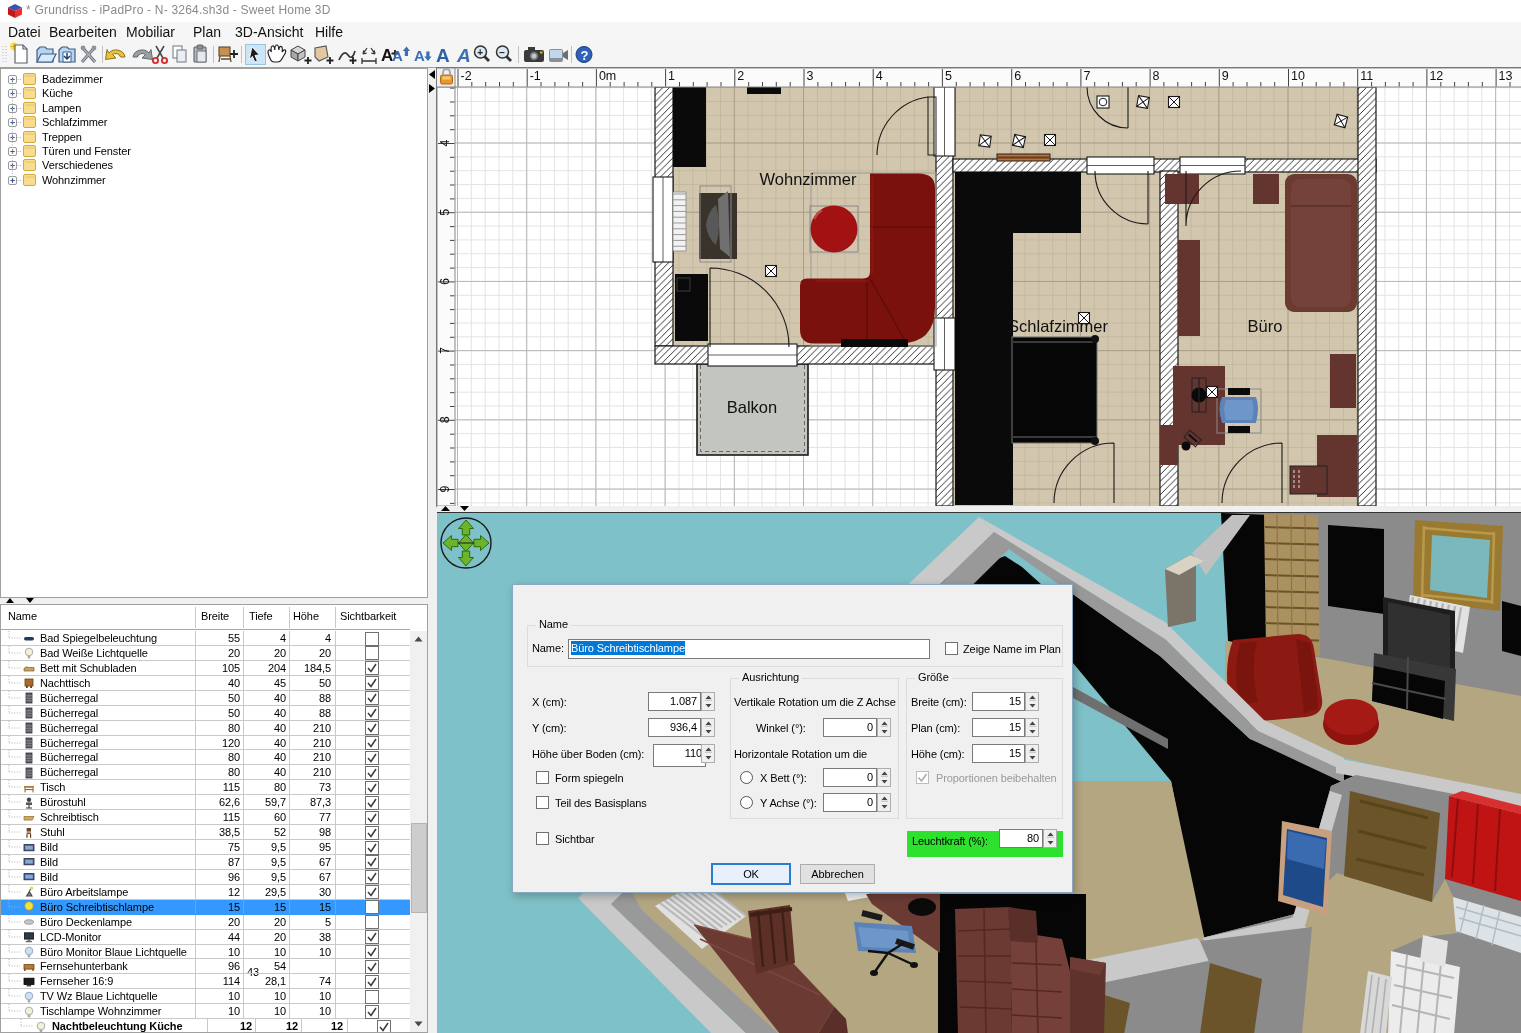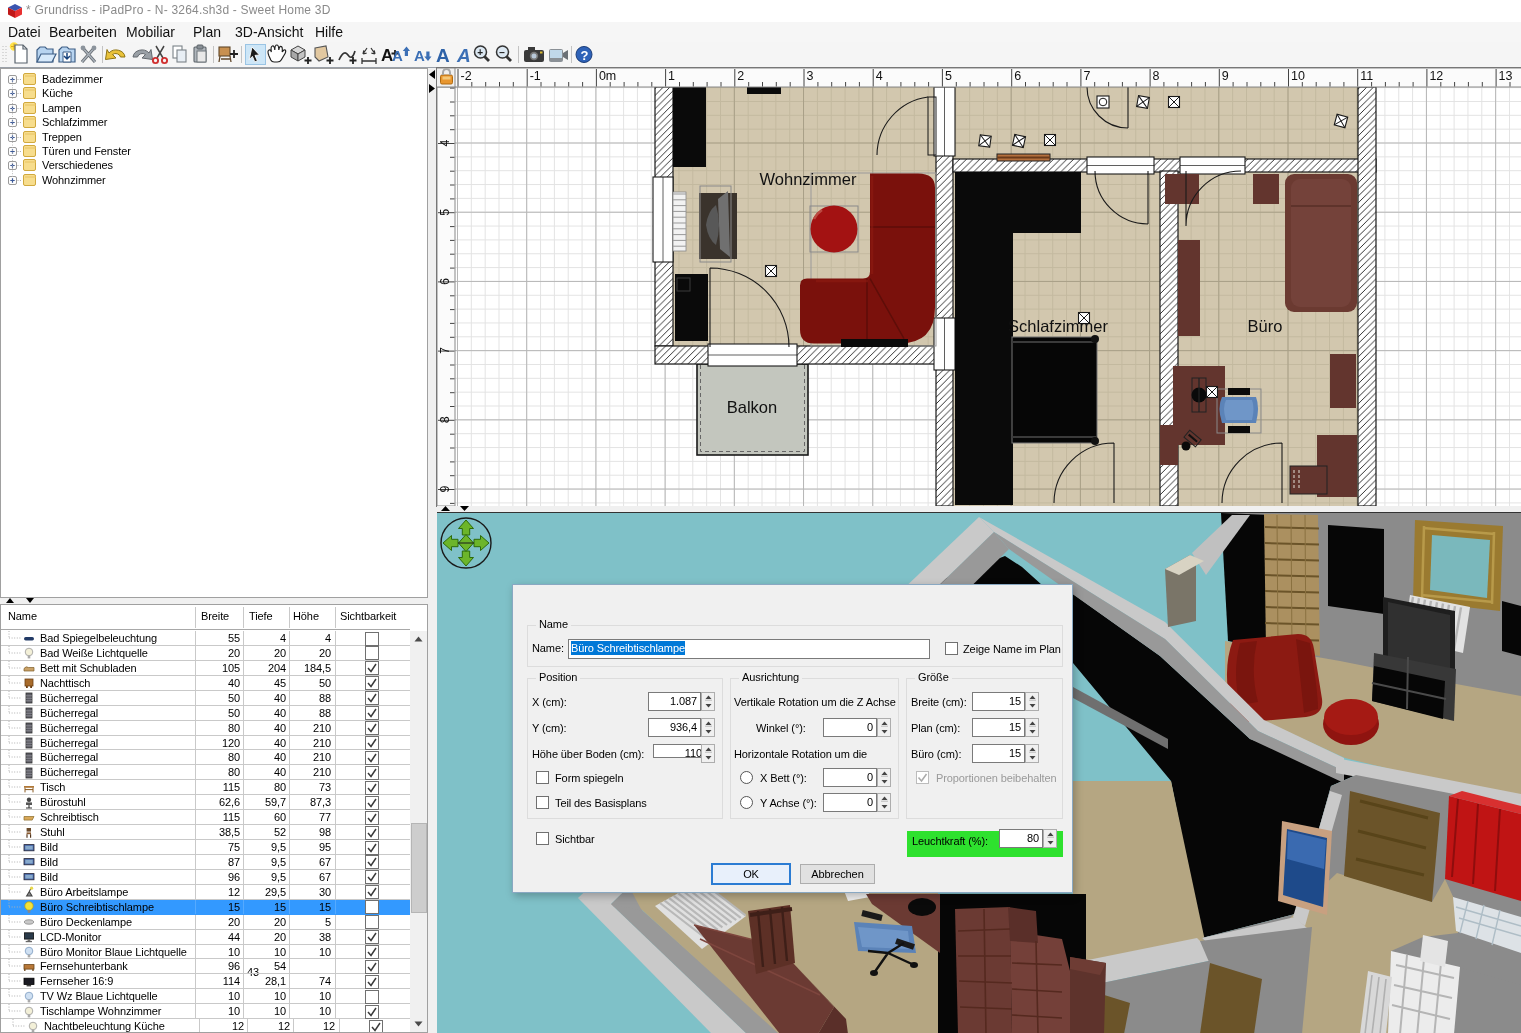--- a/index.html
+++ b/index.html
@@ -818,21 +818,21 @@
       <div style="position:absolute;left:242px;top:0;width:1px;height:14.93px;background:#c9c9c9"></div>
       <div style="position:absolute;left:288px;top:0;width:1px;height:14.93px;background:#c9c9c9"></div>
       <div style="position:absolute;left:334px;top:0;width:1px;height:14.93px;background:#c9c9c9"></div>
       <div style="position:absolute;left:0;top:13.93px;width:409px;height:1px;background:#c9c9c9"></div>
       <div style="position:absolute;left:364px;top:0.5px;width:14px;height:14px;border:1px solid #707070;background:#fff">
         <svg width="12" height="12" style="position:absolute;left:0;top:0">
           <path d="M2,6 l3,3.5 l5,-7.5" stroke="#3a3a3a" stroke-width="1.5" fill="none"></path>
         </svg>
       </div>
     </div>
-    <div style="position:absolute;left:4px;top:414.18px;width:409px;height:14.93px;">
+    <div style="position:absolute;left:12px;top:414.18px;width:409px;height:14.93px;font-weight:bold;">
       <svg width="20" height="14" style="position:absolute;left:0;top:0">
         <path d="M8,7 h13" stroke="#b0b0b0" stroke-width="1" stroke-dasharray="1,1.6"></path>
         <path d="M8,0 v7" stroke="#b0b0b0" stroke-width="1" stroke-dasharray="1,1.6"></path>
       </svg>
       <svg width="12" height="12" style="position:absolute;left:22px;top:1.5px">
         <circle cx="6" cy="5" r="3.8" fill="#f3f0d8" stroke="#999" stroke-width="0.8"></circle>
         <rect x="4.7" y="8.6" width="2.6" height="2.8" fill="#aaa"></rect>
       </svg>
       <span style="position:absolute;left:39px;top:1px">Nachtbeleuchtung Küche</span>
       <span style="position:absolute;left:152px;width:87px;top:1px;text-align:right">12</span>
@@ -1195,23 +1195,20 @@
         <path d="M0,-23 l7.5,8.5 h-3.8 v6.5 h-7.4 v-6.5 h-3.8 z" transform="rotate(270)" fill="#6cb52a" stroke="#2d6b0a" stroke-width="1"></path>
         <path d="M0,-8.5 l7.5,8.5 -7.5,8.5 -7.5,-8.5 z" fill="#6cb52a" stroke="#2d6b0a" stroke-width="1"></path>
         <path d="M-8,0 h16" stroke="#1a1a1a" stroke-width="1"></path>
       </g>
     </svg>
   </div>
 <div id="dialog">
     <div class="gbox" style="left:14px;top:40px;width:536px;height:42px">
       <span class="glabel">Name</span>
     </div>
-    <div class="gbox" style="left:14px;top:93px;width:196px;height:141px">
-      <span class="glabel">Position</span>
-    </div>
     <div class="gbox" style="left:393px;top:93px;width:157px;height:141px">
       <span class="glabel">Größe</span>
     </div>
     <div class="gbox" style="left:217px;top:93px;width:169px;height:141px">
       <span class="glabel">Ausrichtung</span>
     </div>
     <span class="lbl" style="left:19px;top:57px">Name:</span>
     <div class="fld" style="left:55px;top:54px;width:362px;height:20px;text-align:left;padding:2px 0 0 2px"><span style="background:#0078d7;color:#fff;padding:1px 0">Büro Schreibtischlampe</span></div>
     <div class="cb" style="left:432px;top:57px"></div>
     <span class="lbl" style="left:450px;top:58px">Zeige Name im Plan</span>
@@ -1227,21 +1224,21 @@
     <span class="lbl" style="left:19px;top:137px">Y (cm):</span>
     <div class="fld" style="left:135px;top:133px;width:53px;height:19px">936,4</div>
     <div class="spin" style="left:188px;top:133px;height:19px">
       <svg width="14" height="17" style="position:absolute;left:0;top:0">
         <path d="M3,7.2 h7" stroke="#adadad" stroke-width="0.8"></path>
         <path d="M6.5,2.5 l3,3.5 h-6 z" fill="#444"></path>
         <path d="M6.5,14.5 l3,-3.5 h-6 z" fill="#444"></path>
       </svg>
     </div>
     <span class="lbl" style="left:19px;top:163px">Höhe über Boden (cm):</span>
-    <div class="fld" style="left:140px;top:159px;width:53px;height:14px">110</div>
+    <div class="fld" style="left:140px;top:159px;width:53px;height:23px">110</div>
     <div class="spin" style="left:188px;top:159px;height:19px">
       <svg width="14" height="17" style="position:absolute;left:0;top:0">
         <path d="M3,7.2 h7" stroke="#adadad" stroke-width="0.8"></path>
         <path d="M6.5,2.5 l3,3.5 h-6 z" fill="#444"></path>
         <path d="M6.5,14.5 l3,-3.5 h-6 z" fill="#444"></path>
       </svg>
     </div>
     <div class="cb" style="left:23px;top:186px"></div>
     <span class="lbl" style="left:42px;top:187px">Form spiegeln</span>
     <div class="cb" style="left:23px;top:211px"></div>
@@ -1288,21 +1285,21 @@
     </div>
     <span class="lbl" style="left:398px;top:137px">Plan (cm):</span>
     <div class="fld" style="left:459px;top:133px;width:53px;height:19px">15</div>
     <div class="spin" style="left:512px;top:133px;height:19px">
       <svg width="14" height="17" style="position:absolute;left:0;top:0">
         <path d="M3,7.2 h7" stroke="#adadad" stroke-width="0.8"></path>
         <path d="M6.5,2.5 l3,3.5 h-6 z" fill="#444"></path>
         <path d="M6.5,14.5 l3,-3.5 h-6 z" fill="#444"></path>
       </svg>
     </div>
-    <span class="lbl" style="left:398px;top:163px">Büro (cm):</span>
+    <span class="lbl" style="left:398px;top:163px">Höhe (cm):</span>
     <div class="fld" style="left:459px;top:159px;width:53px;height:19px">15</div>
     <div class="spin" style="left:512px;top:159px;height:19px">
       <svg width="14" height="17" style="position:absolute;left:0;top:0">
         <path d="M3,7.2 h7" stroke="#adadad" stroke-width="0.8"></path>
         <path d="M6.5,2.5 l3,3.5 h-6 z" fill="#444"></path>
         <path d="M6.5,14.5 l3,-3.5 h-6 z" fill="#444"></path>
       </svg>
     </div>
     <div class="cb" style="left:403px;top:186px;border-color:#bcbcbc"><svg width="11" height="11">
         <path d="M1.5,5.5 l3,3.5 l5,-7" stroke="#aaa" stroke-width="1.5" fill="none"></path>

